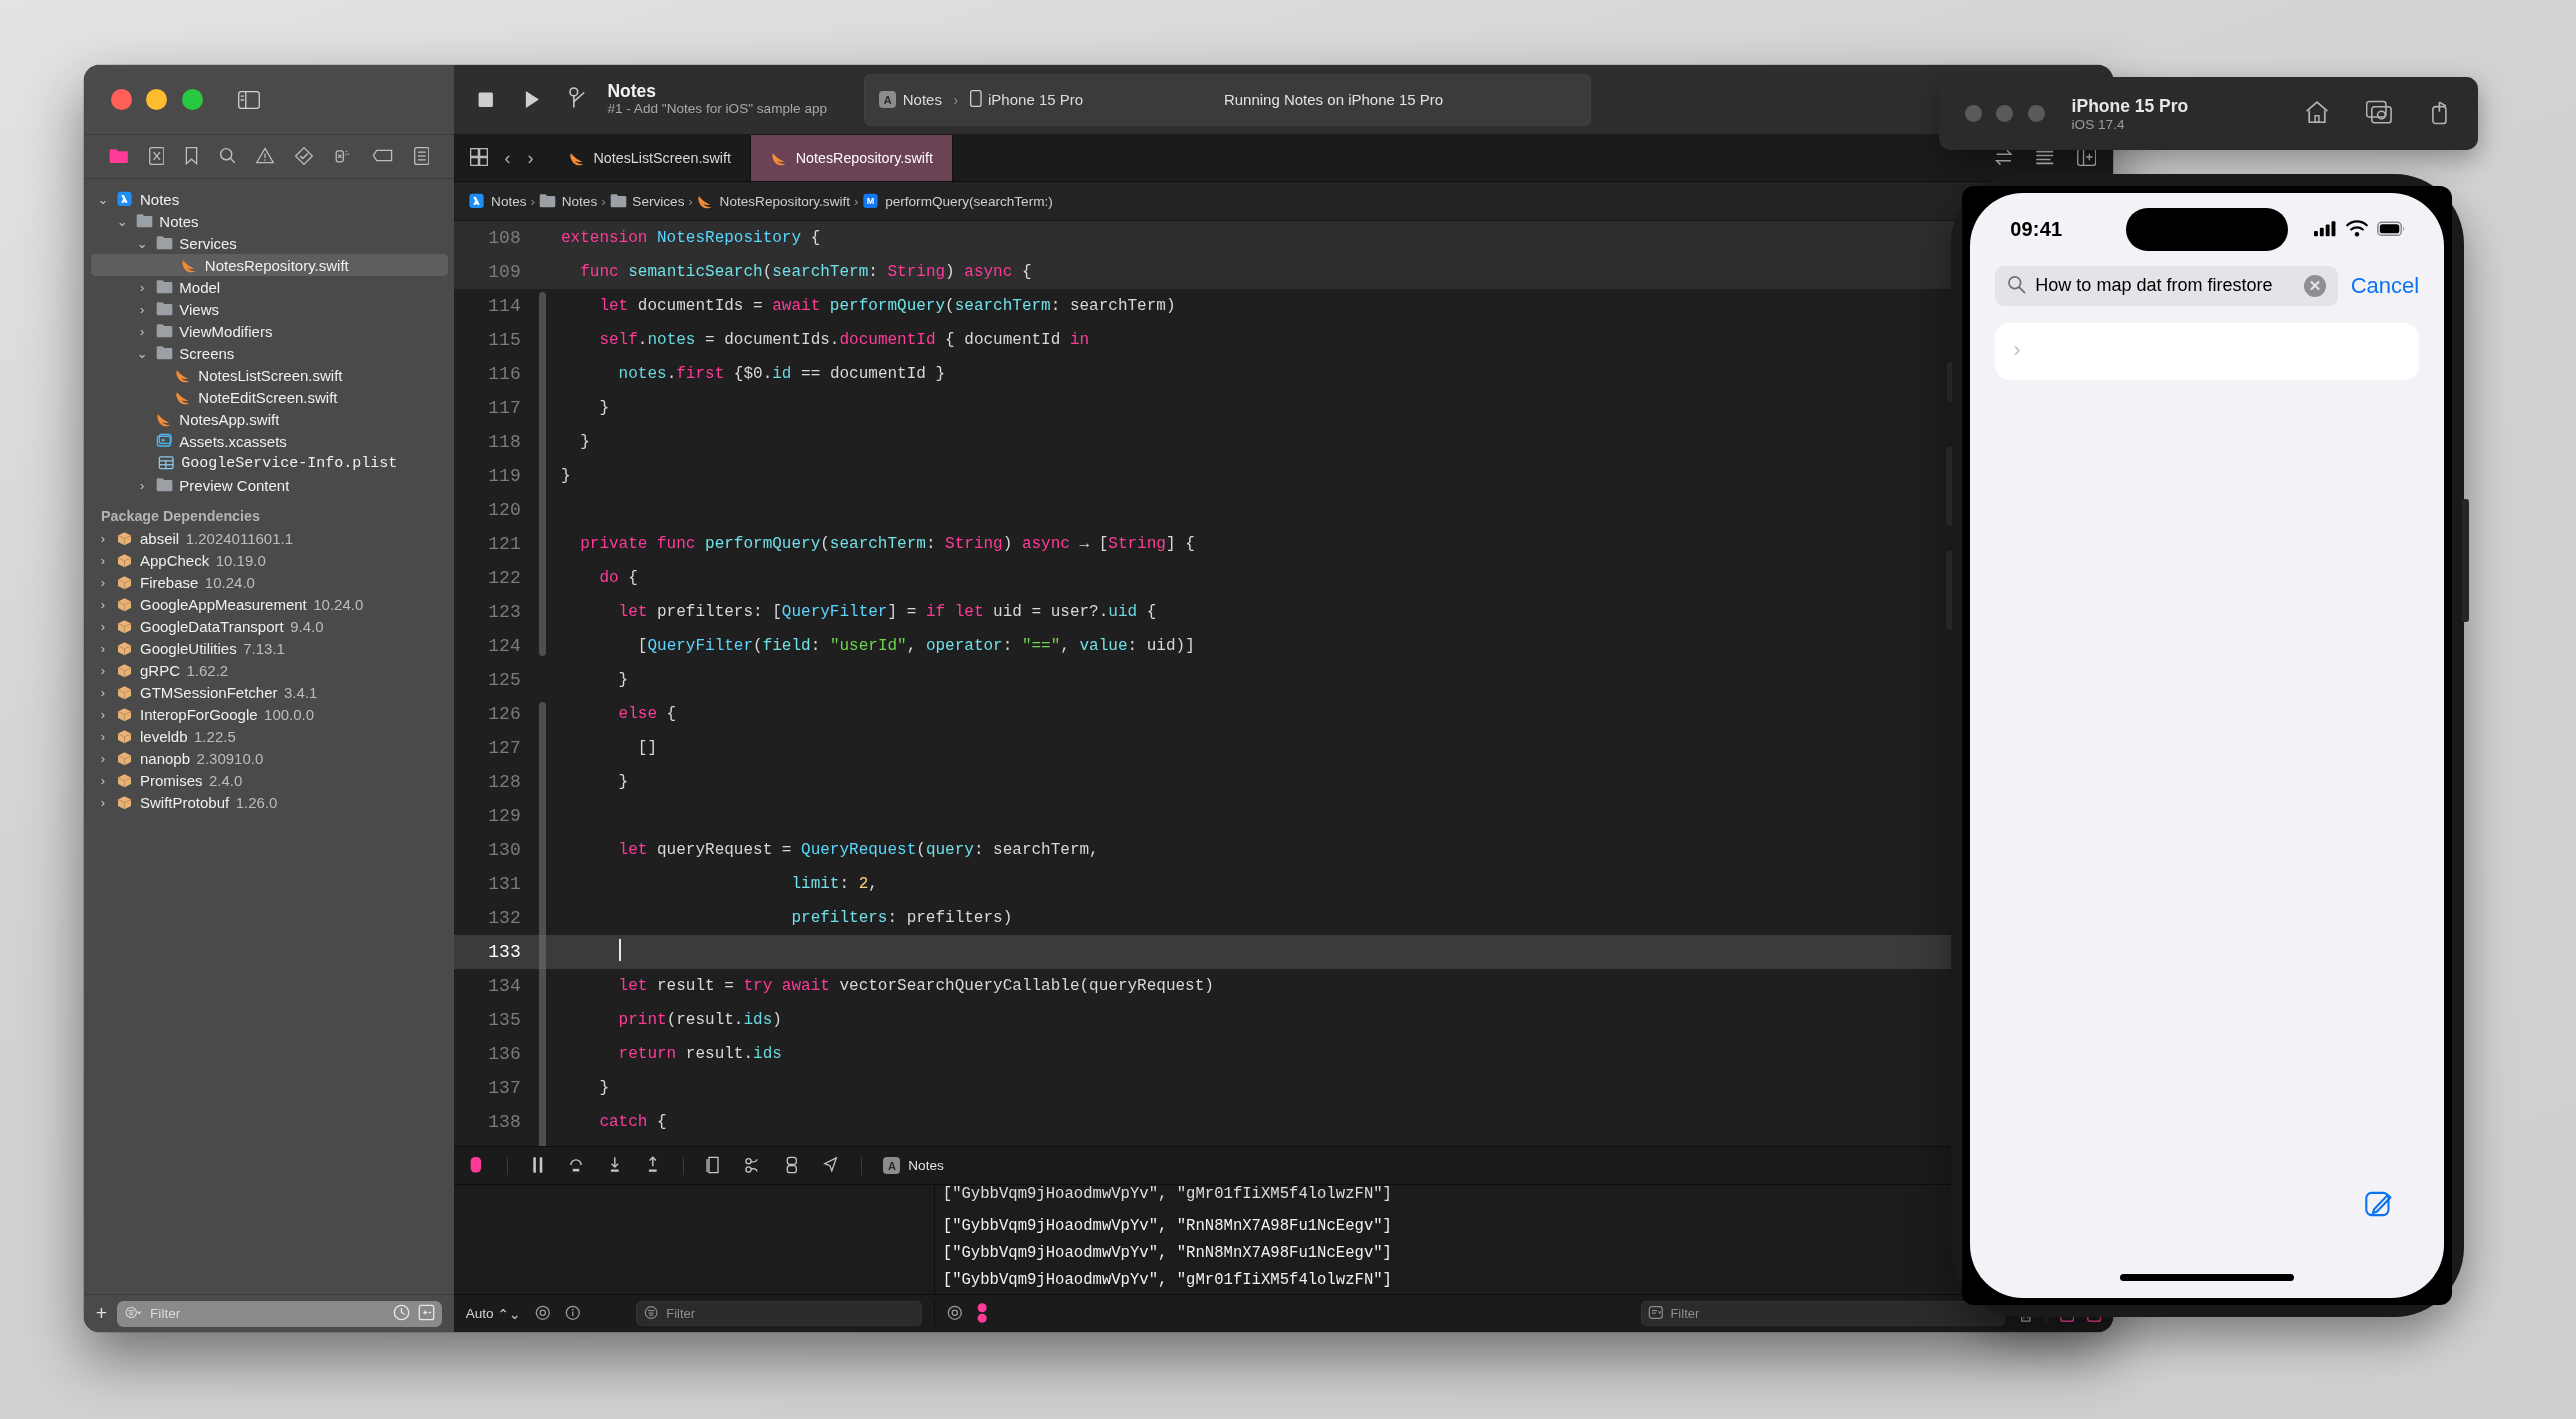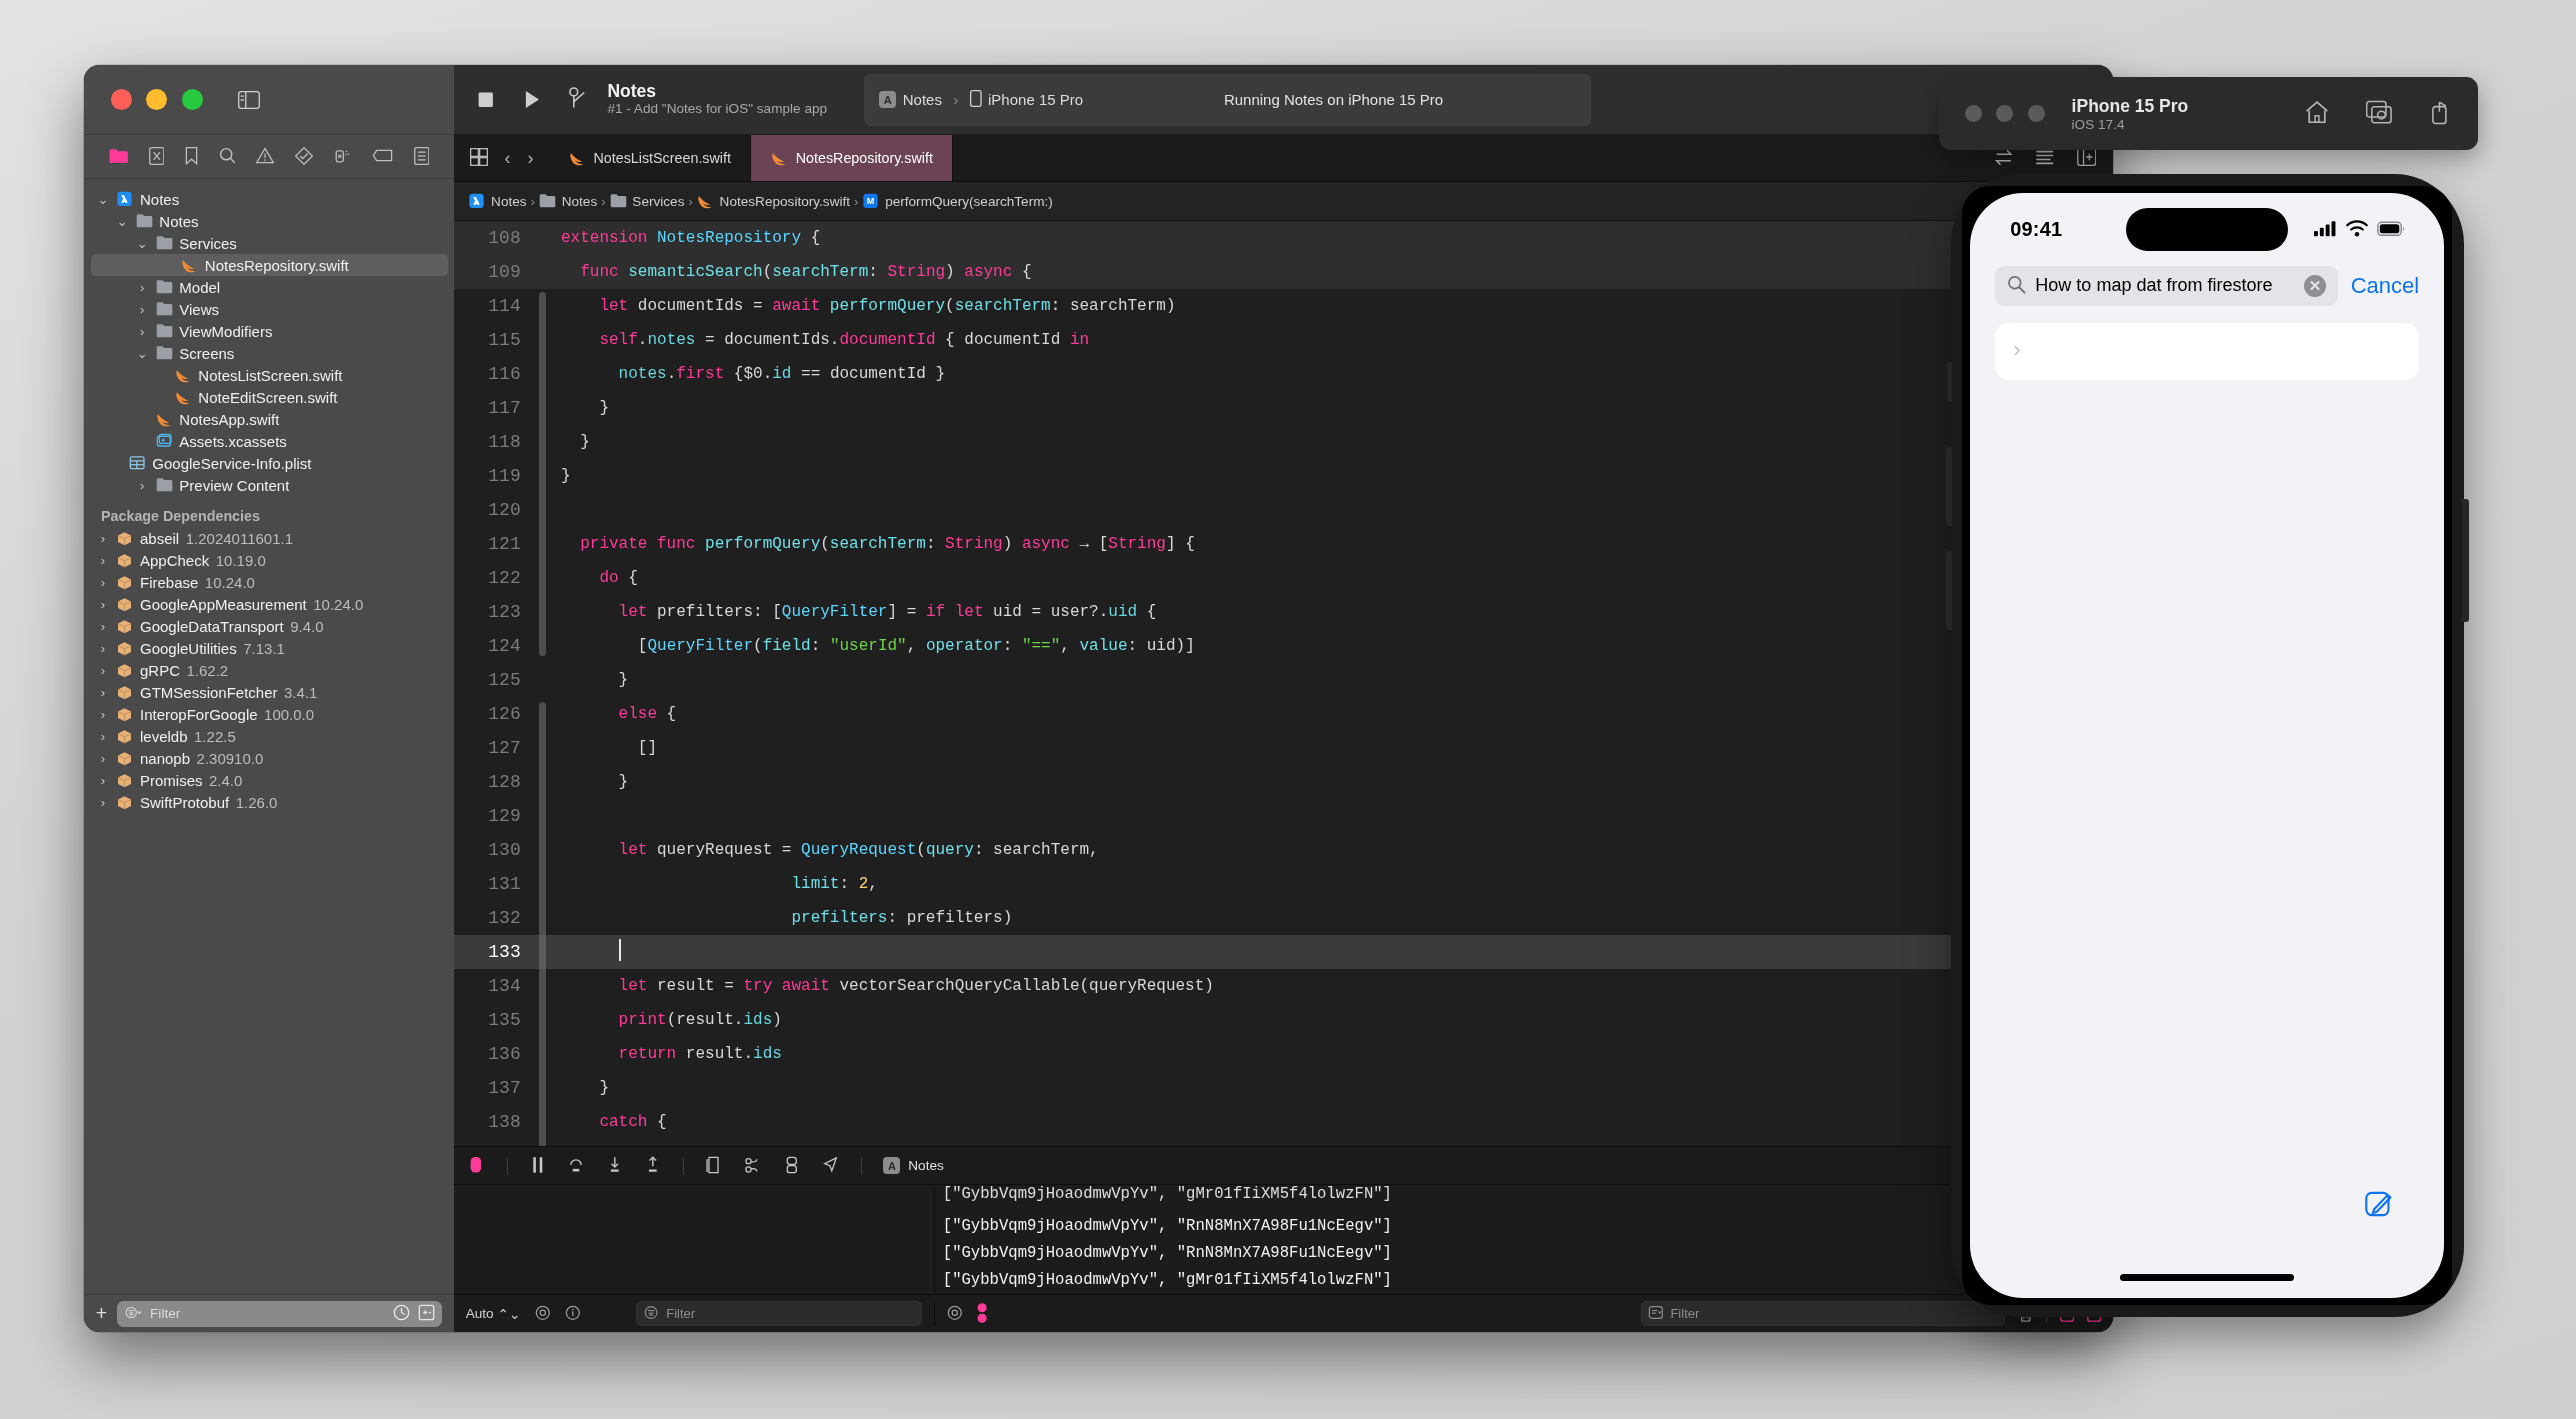--- a/index.html
+++ b/index.html
@@ -284,21 +284,21 @@
   .phone {
     position:absolute; top: 97px; left: 11.7px;
     width: 513px; height: 1143px;
     background: #1a1a1a;
     border-radius: 70px;
     box-shadow: 0 19.5px 45px rgba(0,0,0,.4);
     padding: 11.7px;
   }
   .phone-inner {
     width:100%; height:100%;
-    background: #000; border-radius: 28px; padding: 7.8px;
+    background: #000; border-radius: 12px; padding: 7.8px;
   }
   .screen {
     width:100%; height:100%;
     background: #f2f2f7;
     border-radius: 53px;
     overflow:hidden;
     position: relative;
   }
   .statusbar {
     height: 62px; display:flex; align-items:center;
@@ -574,21 +574,21 @@
             </div>
             <div class="tree-row" style="padding-left: 51px;">
               <span class="disc none"></span>
               <svg width="17" height="15.6" viewBox="0 0 26 24">
                 <rect x="2" y="5" width="20" height="15" rx="3" fill="none" stroke="#4db8f0" stroke-width="2"></rect>
                 <rect x="5" y="2" width="18" height="14" rx="3" fill="none" stroke="#4db8f0" stroke-width="2"></rect>
                 <circle cx="11" cy="11" r="2" fill="#4db8f0"></circle>
               </svg>
               <span class="tree-label">Assets.xcassets</span>
             </div>
-            <div class="tree-row" style="padding-left: 24px;">
+            <div class="tree-row" style="padding-left: 53px; font-family: Liberation Mono, monospace;">
               <span class="disc none"></span>
               <svg width="17" height="15.6" viewBox="0 0 26 24">
                 <rect x="2" y="3" width="21" height="18" rx="2" fill="none" stroke="#8fc8ea" stroke-width="2"></rect>
                 <line x1="2" y1="9" x2="23" y2="9" stroke="#8fc8ea" stroke-width="2"></line>
                 <line x1="2" y1="15" x2="23" y2="15" stroke="#8fc8ea" stroke-width="2"></line>
                 <line x1="12" y1="9" x2="12" y2="21" stroke="#8fc8ea" stroke-width="2"></line>
               </svg>
               <span class="tree-label">GoogleService-Info.plist</span>
             </div>
             <div class="tree-row" style="padding-left: 51px;">

